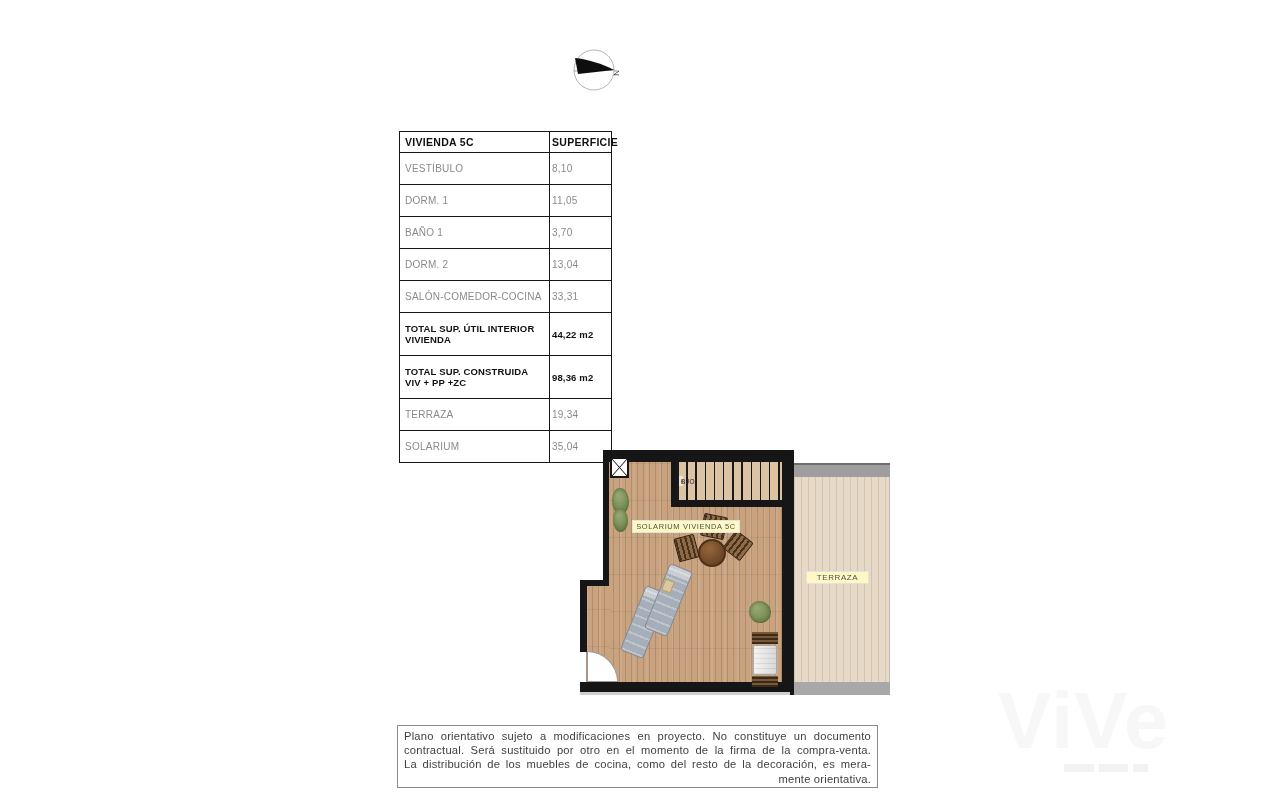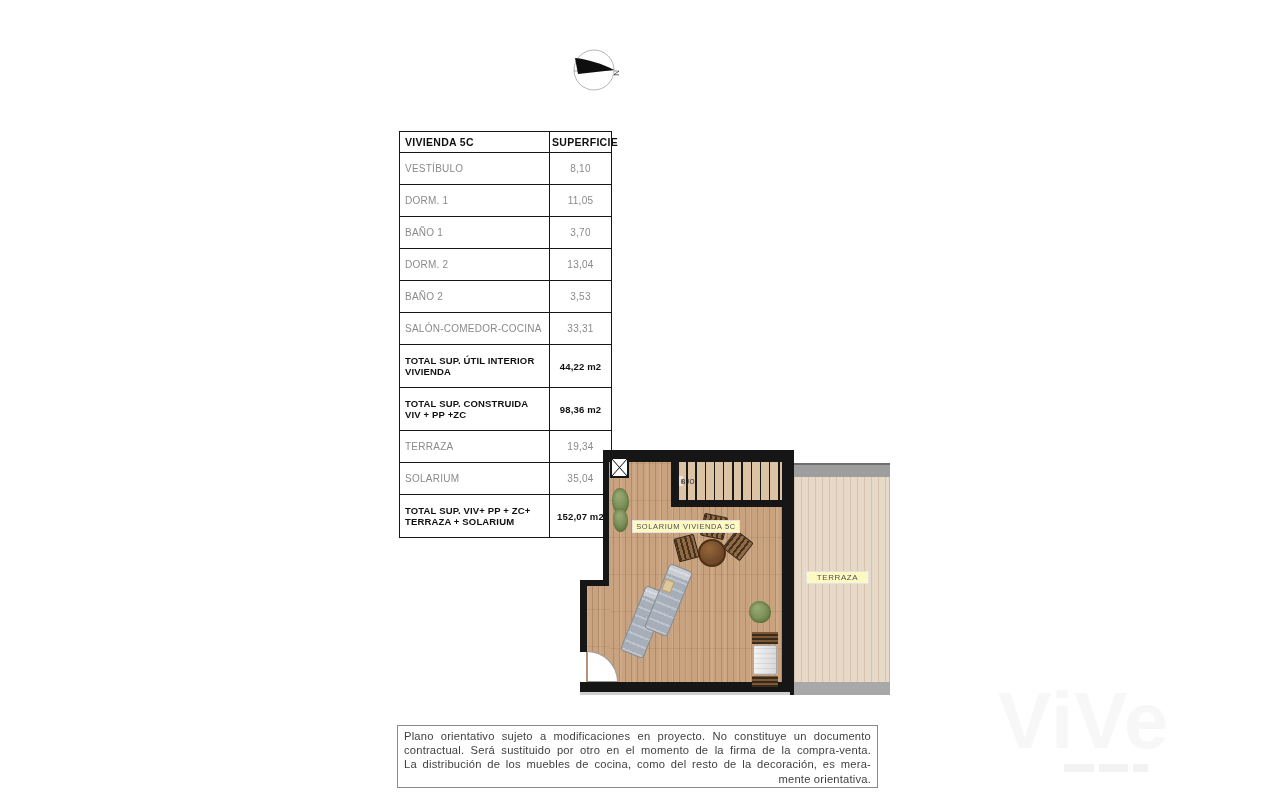--- a/index.html
+++ b/index.html
@@ -19,21 +19,21 @@
     border-collapse:collapse;table-layout:fixed;
     font-size:10px;color:#8a8a8a;letter-spacing:.25px;
   }
   .area-table th,.area-table td{border:1px solid #161616;margin-top:36px;}
   .area-table th{
     height:21px;font-size:10.5px;color:#101010;font-weight:bold;
     text-align:left;padding:0 5px;letter-spacing:.3px;
   }
   .area-table th.value-col{width:62px;padding:0 2px;}
   .area-table td{height:24px;padding:10px 5px;}
-  .area-table td.value{text-align:center;padding:1px 2px;}
+  .area-table td.value{text-align:left;padding:1px 2px;}
   .area-table tr.em td{
     color:#101010;font-weight:bold;font-size:9.5px;line-height:11px;letter-spacing:.15px;
   }
 
   
   .plan{position:absolute;left:579px;top:450px;width:312px;height:250px;}
   .plan *{position:absolute;}
   .wall{background:var(--wall,#161616);}
   .floor-solarium{
     background-color:var(--solarium_floor,#c9a37f);
@@ -157,46 +157,38 @@
       </tr>
       <tr data-interactable="false">
         <td class="label" data-interactable="false">BAÑO 1</td>
         <td class="value" data-interactable="false">3,70</td>
       </tr>
       <tr data-interactable="false">
         <td class="label" data-interactable="false">DORM. 2</td>
         <td class="value" data-interactable="false">13,04</td>
       </tr>
       <tr data-interactable="false">
-        <td class="label" data-interactable="false">BAÑO 2</td>
-        <td class="value" data-interactable="false">3,53</td>
-      </tr>
-      <tr data-interactable="false">
         <td class="label" data-interactable="false">SALÓN-COMEDOR-COCINA</td>
         <td class="value" data-interactable="false">33,31</td>
       </tr>
       <tr data-interactable="false" class="em">
         <td class="label" data-interactable="false">TOTAL SUP. ÚTIL INTERIOR VIVIENDA</td>
         <td class="value" data-interactable="false">44,22 m2</td>
       </tr>
       <tr data-interactable="false" class="em">
         <td class="label" data-interactable="false">TOTAL SUP. CONSTRUIDA VIV + PP +ZC</td>
         <td class="value" data-interactable="false">98,36 m2</td>
       </tr>
       <tr data-interactable="false">
         <td class="label" data-interactable="false">TERRAZA</td>
         <td class="value" data-interactable="false">19,34</td>
       </tr>
       <tr data-interactable="false">
         <td class="label" data-interactable="false">SOLARIUM</td>
         <td class="value" data-interactable="false">35,04</td>
-      </tr>
-      <tr data-interactable="false" class="em">
-        <td class="label" data-interactable="false">TOTAL SUP. VIV+ PP + ZC+ TERRAZA + SOLARIUM</td>
-        <td class="value" data-interactable="false">152,07 m2</td>
       </tr>
     </tbody>
 </table>
 
 <div class="plan" data-interactable="false">
 
   <div class="floor-solarium" style="left:28px;top:10px;width:176px;height:226px;" data-interactable="false"></div>
   <div class="floor-solarium" style="left:7px;top:134px;width:24px;height:100px;" data-interactable="false"></div>
 
   <div class="gray-band" style="left:215px;top:13px;width:96px;height:14px;border-top:2px solid #6e6e6e;" data-interactable="false"></div>

